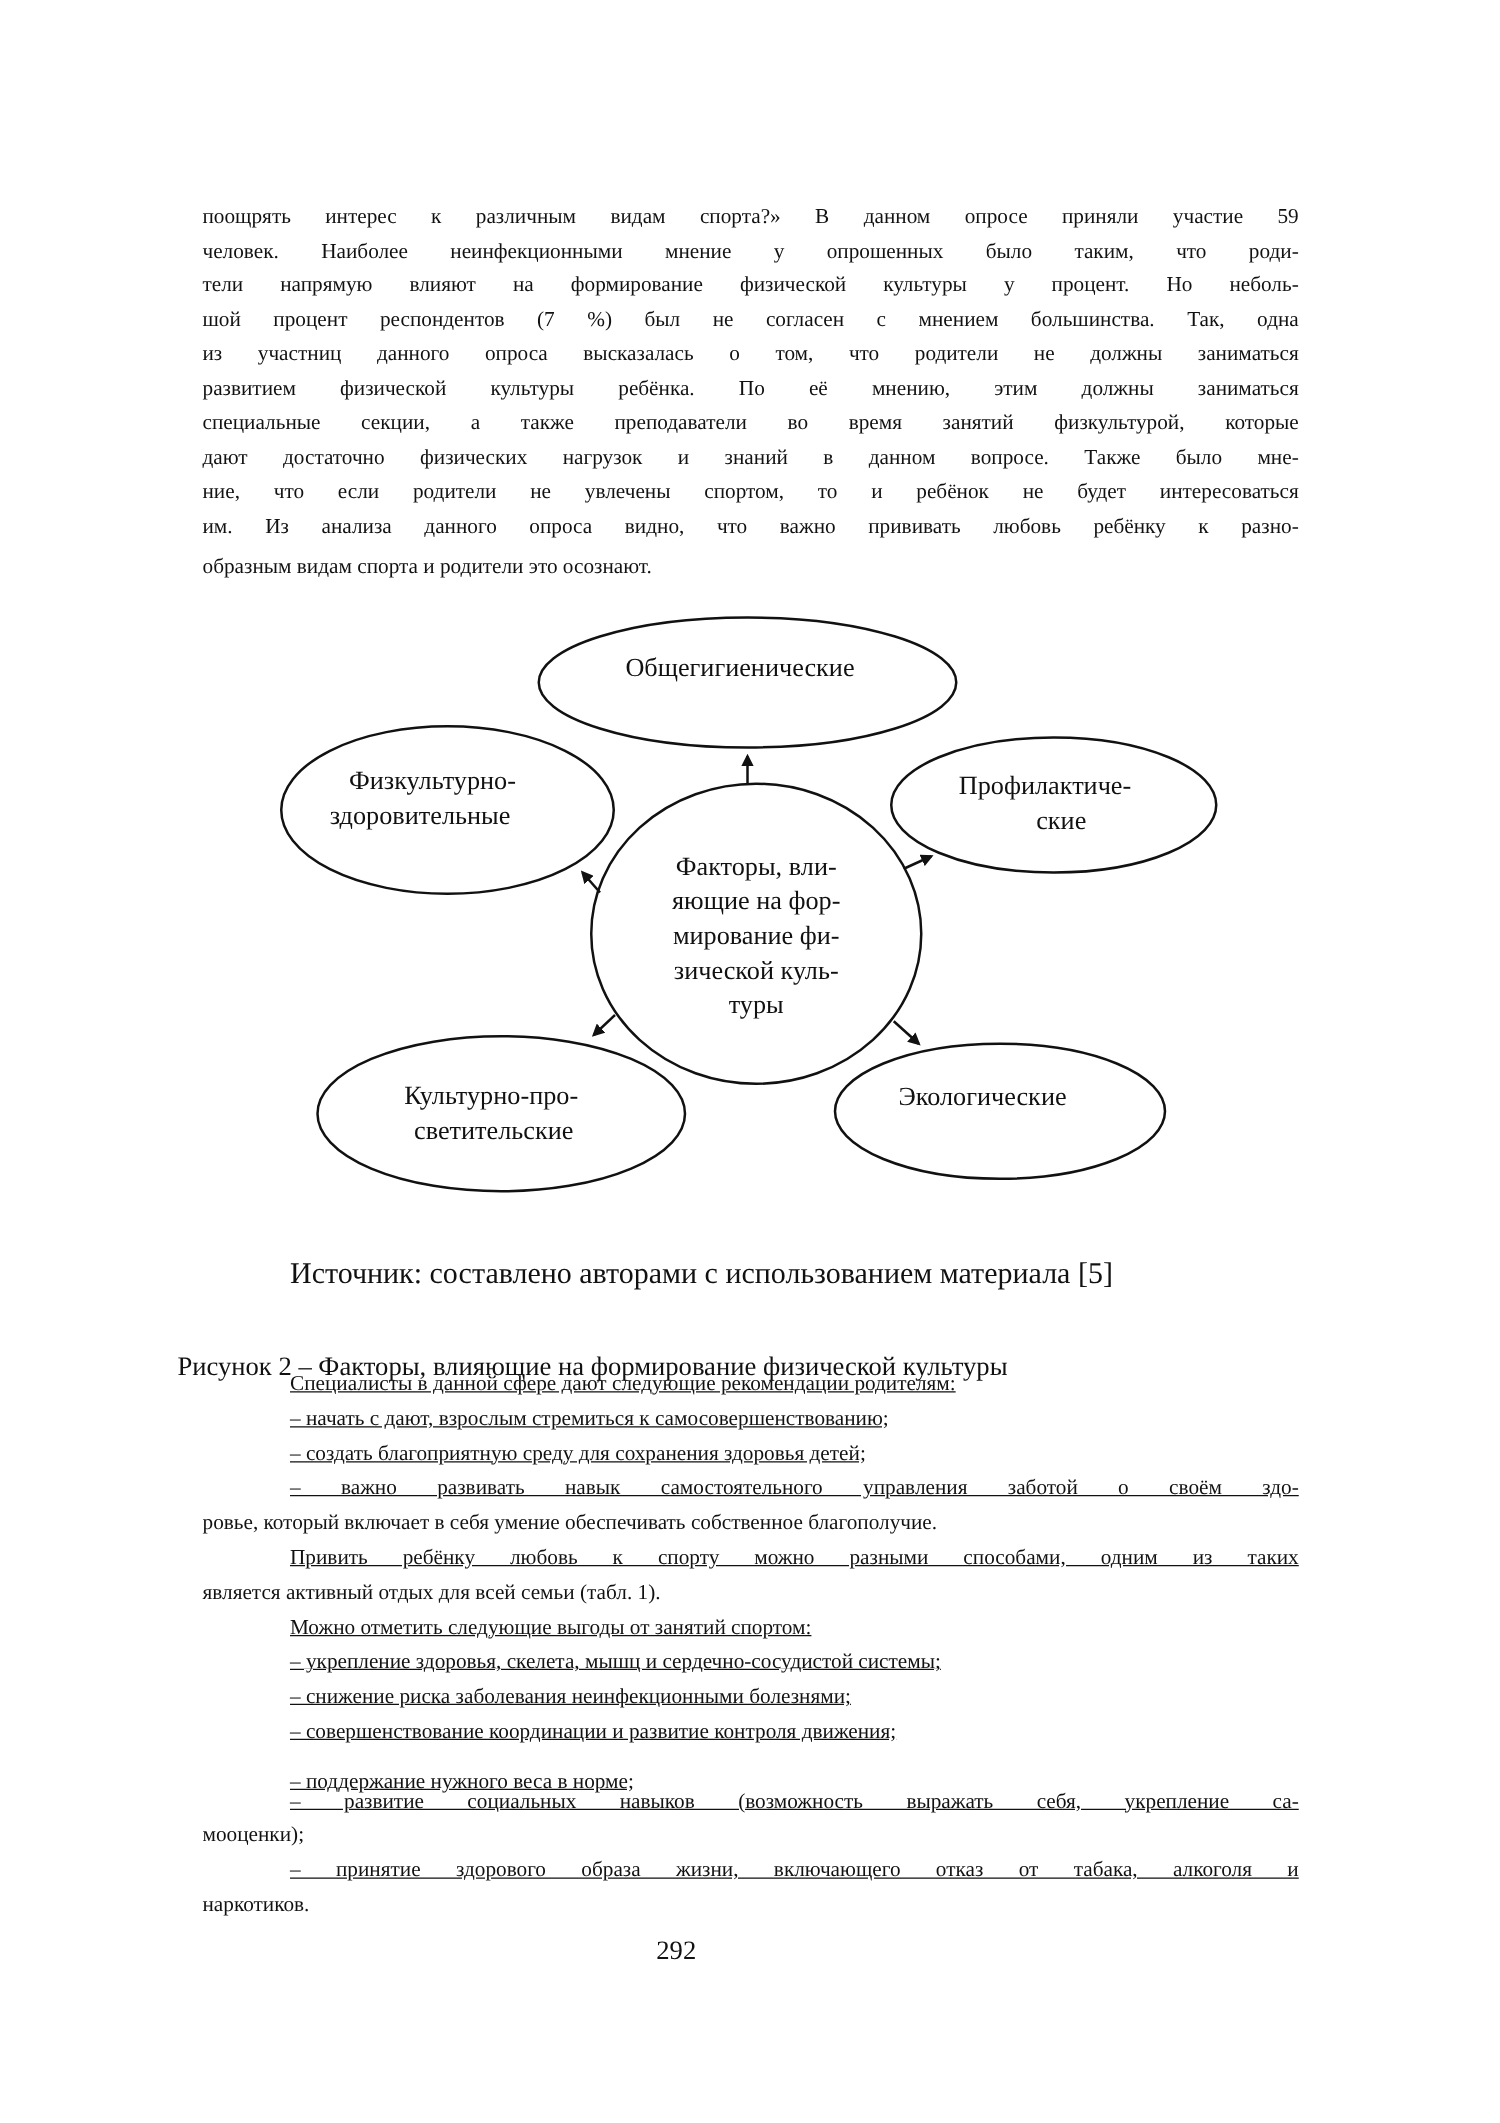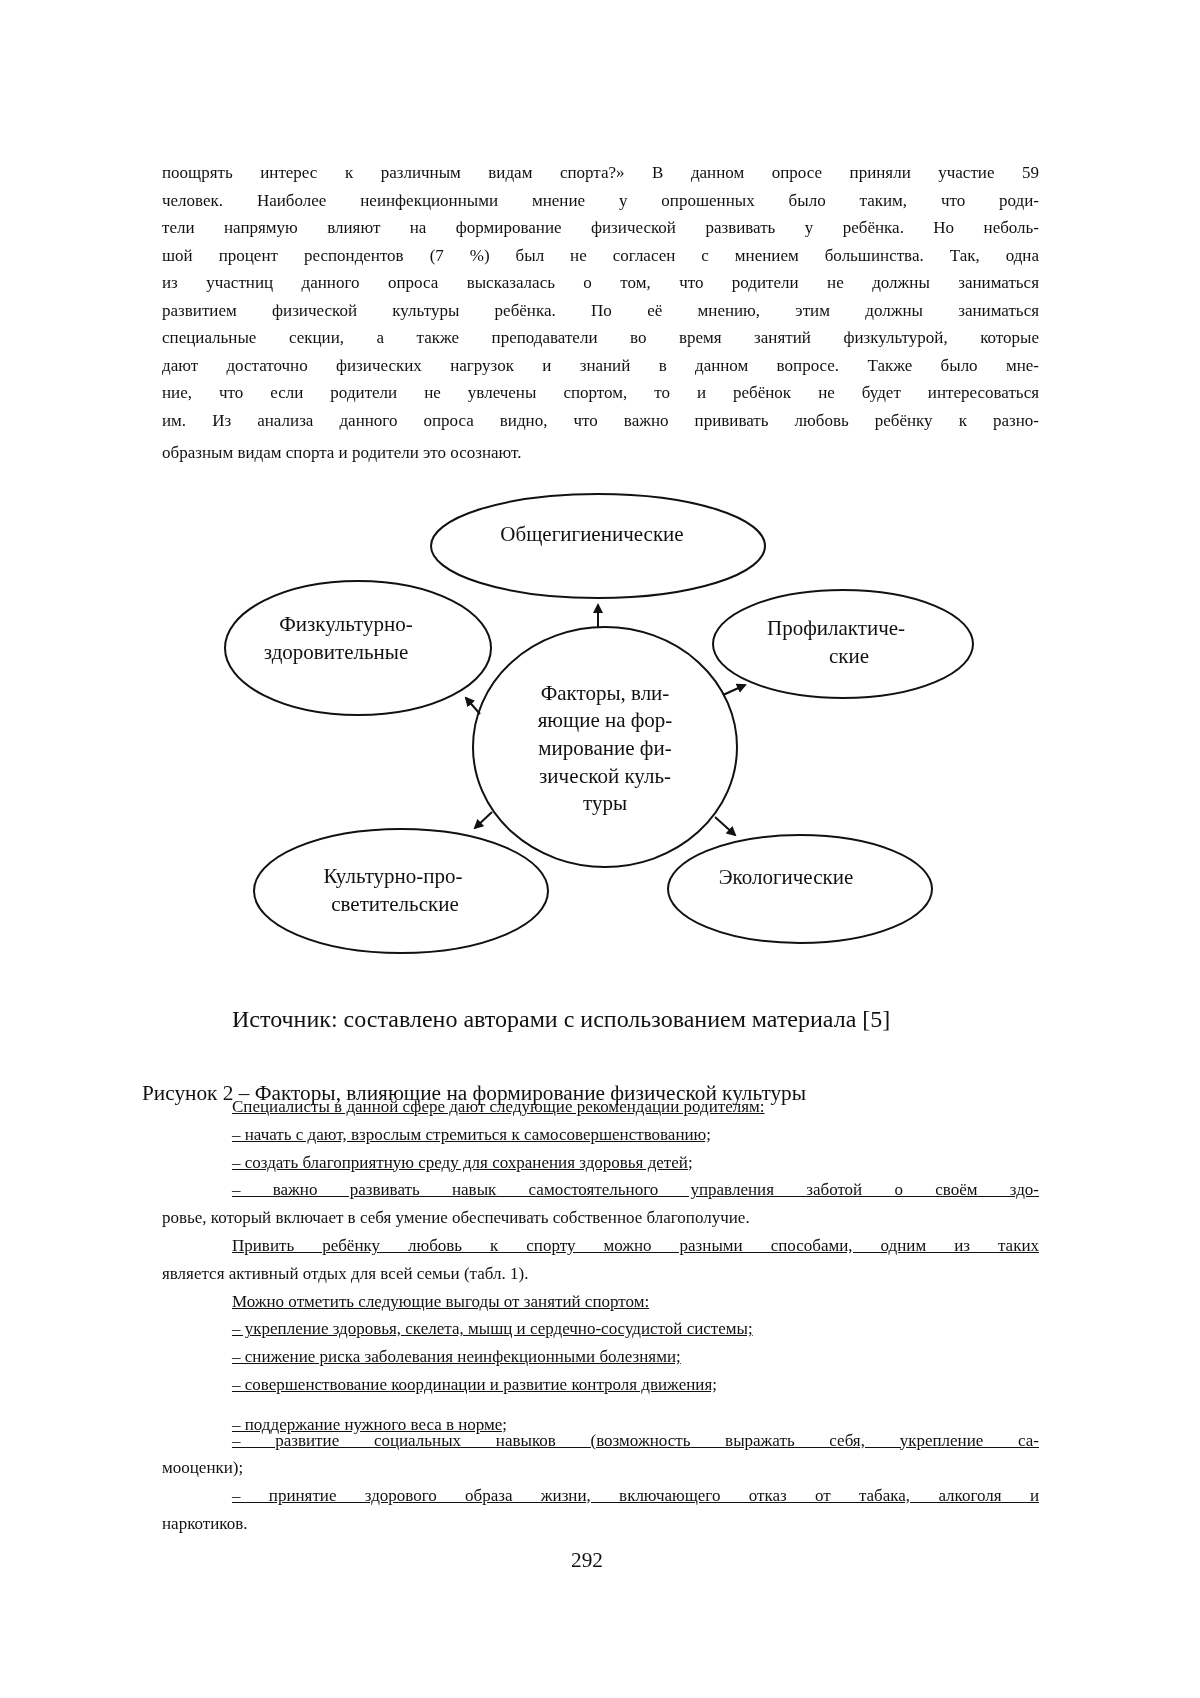--- a/index.html
+++ b/index.html
@@ -9,31 +9,31 @@
   .line { position: absolute; left: 162px; width: 877px; font-size: 17px; line-height: 28px;
           white-space: nowrap; text-align: justify; text-align-last: justify; }
   .line.last { text-align-last: left; }
   .line.indent { left: 232px; width: 807px; text-decoration: underline; }
   .diagram { position: absolute; left: 0; top: 0; width: 1200px; height: 1698px; }
   .diagram text { font-family: "Liberation Serif", "DejaVu Serif", serif; font-size: 21px; fill: #111111; }
   .source { position: absolute; left: 232px; top: 1007px; font-size: 24px; line-height: 24px; white-space: nowrap; }
   .caption { position: absolute; left: 0; width: 948px; top: 1079px; font-size: 21.3px; line-height: 28px;
              text-align: center; white-space: nowrap; }
   .pagenum { position: absolute; left: 0; width: 1082px; top: 1546px; font-size: 21.3px; line-height: 28px;
-             text-align: center; padding-left: 46px; }
+             text-align: center; }
 </style>
 </head>
 <body>
 
 <div class="page">
 
   <div>
     <div class="line" style="top:159px">поощрять интерес к различным видам спорта?» В данном опросе приняли участие 59</div>
     <div class="line" style="top:187px">человек. Наиболее неинфекционными мнение у опрошенных было таким, что роди-</div>
-    <div class="line" style="top:214px">тели напрямую влияют на формирование физической развивать у ребёнка. Но неболь-</div>
+    <div class="line" style="top:214px">тели напрямую влияют на формирование физической культуры у процент. Но неболь-</div>
     <div class="line" style="top:242px">шой процент респондентов (7 %) был не согласен с мнением большинства. Так, одна</div>
     <div class="line" style="top:269px">из участниц данного опроса высказалась о том, что родители не должны заниматься</div>
     <div class="line" style="top:297px">развитием физической культуры ребёнка. По её мнению, этим должны заниматься</div>
     <div class="line" style="top:324px">специальные секции, а также преподаватели во время занятий физкультурой, которые</div>
     <div class="line" style="top:352px">дают достаточно физических нагрузок и знаний в данном вопросе. Также было мне-</div>
     <div class="line" style="top:379px">ние, что если родители не увлечены спортом, то и ребёнок не будет интересоваться</div>
     <div class="line" style="top:407px">им. Из анализа данного опроса видно, что важно прививать любовь ребёнку к разно-</div>
     <div class="line last" style="top:439px">образным видам спорта и родители это осознают.</div>
   </div>
 

